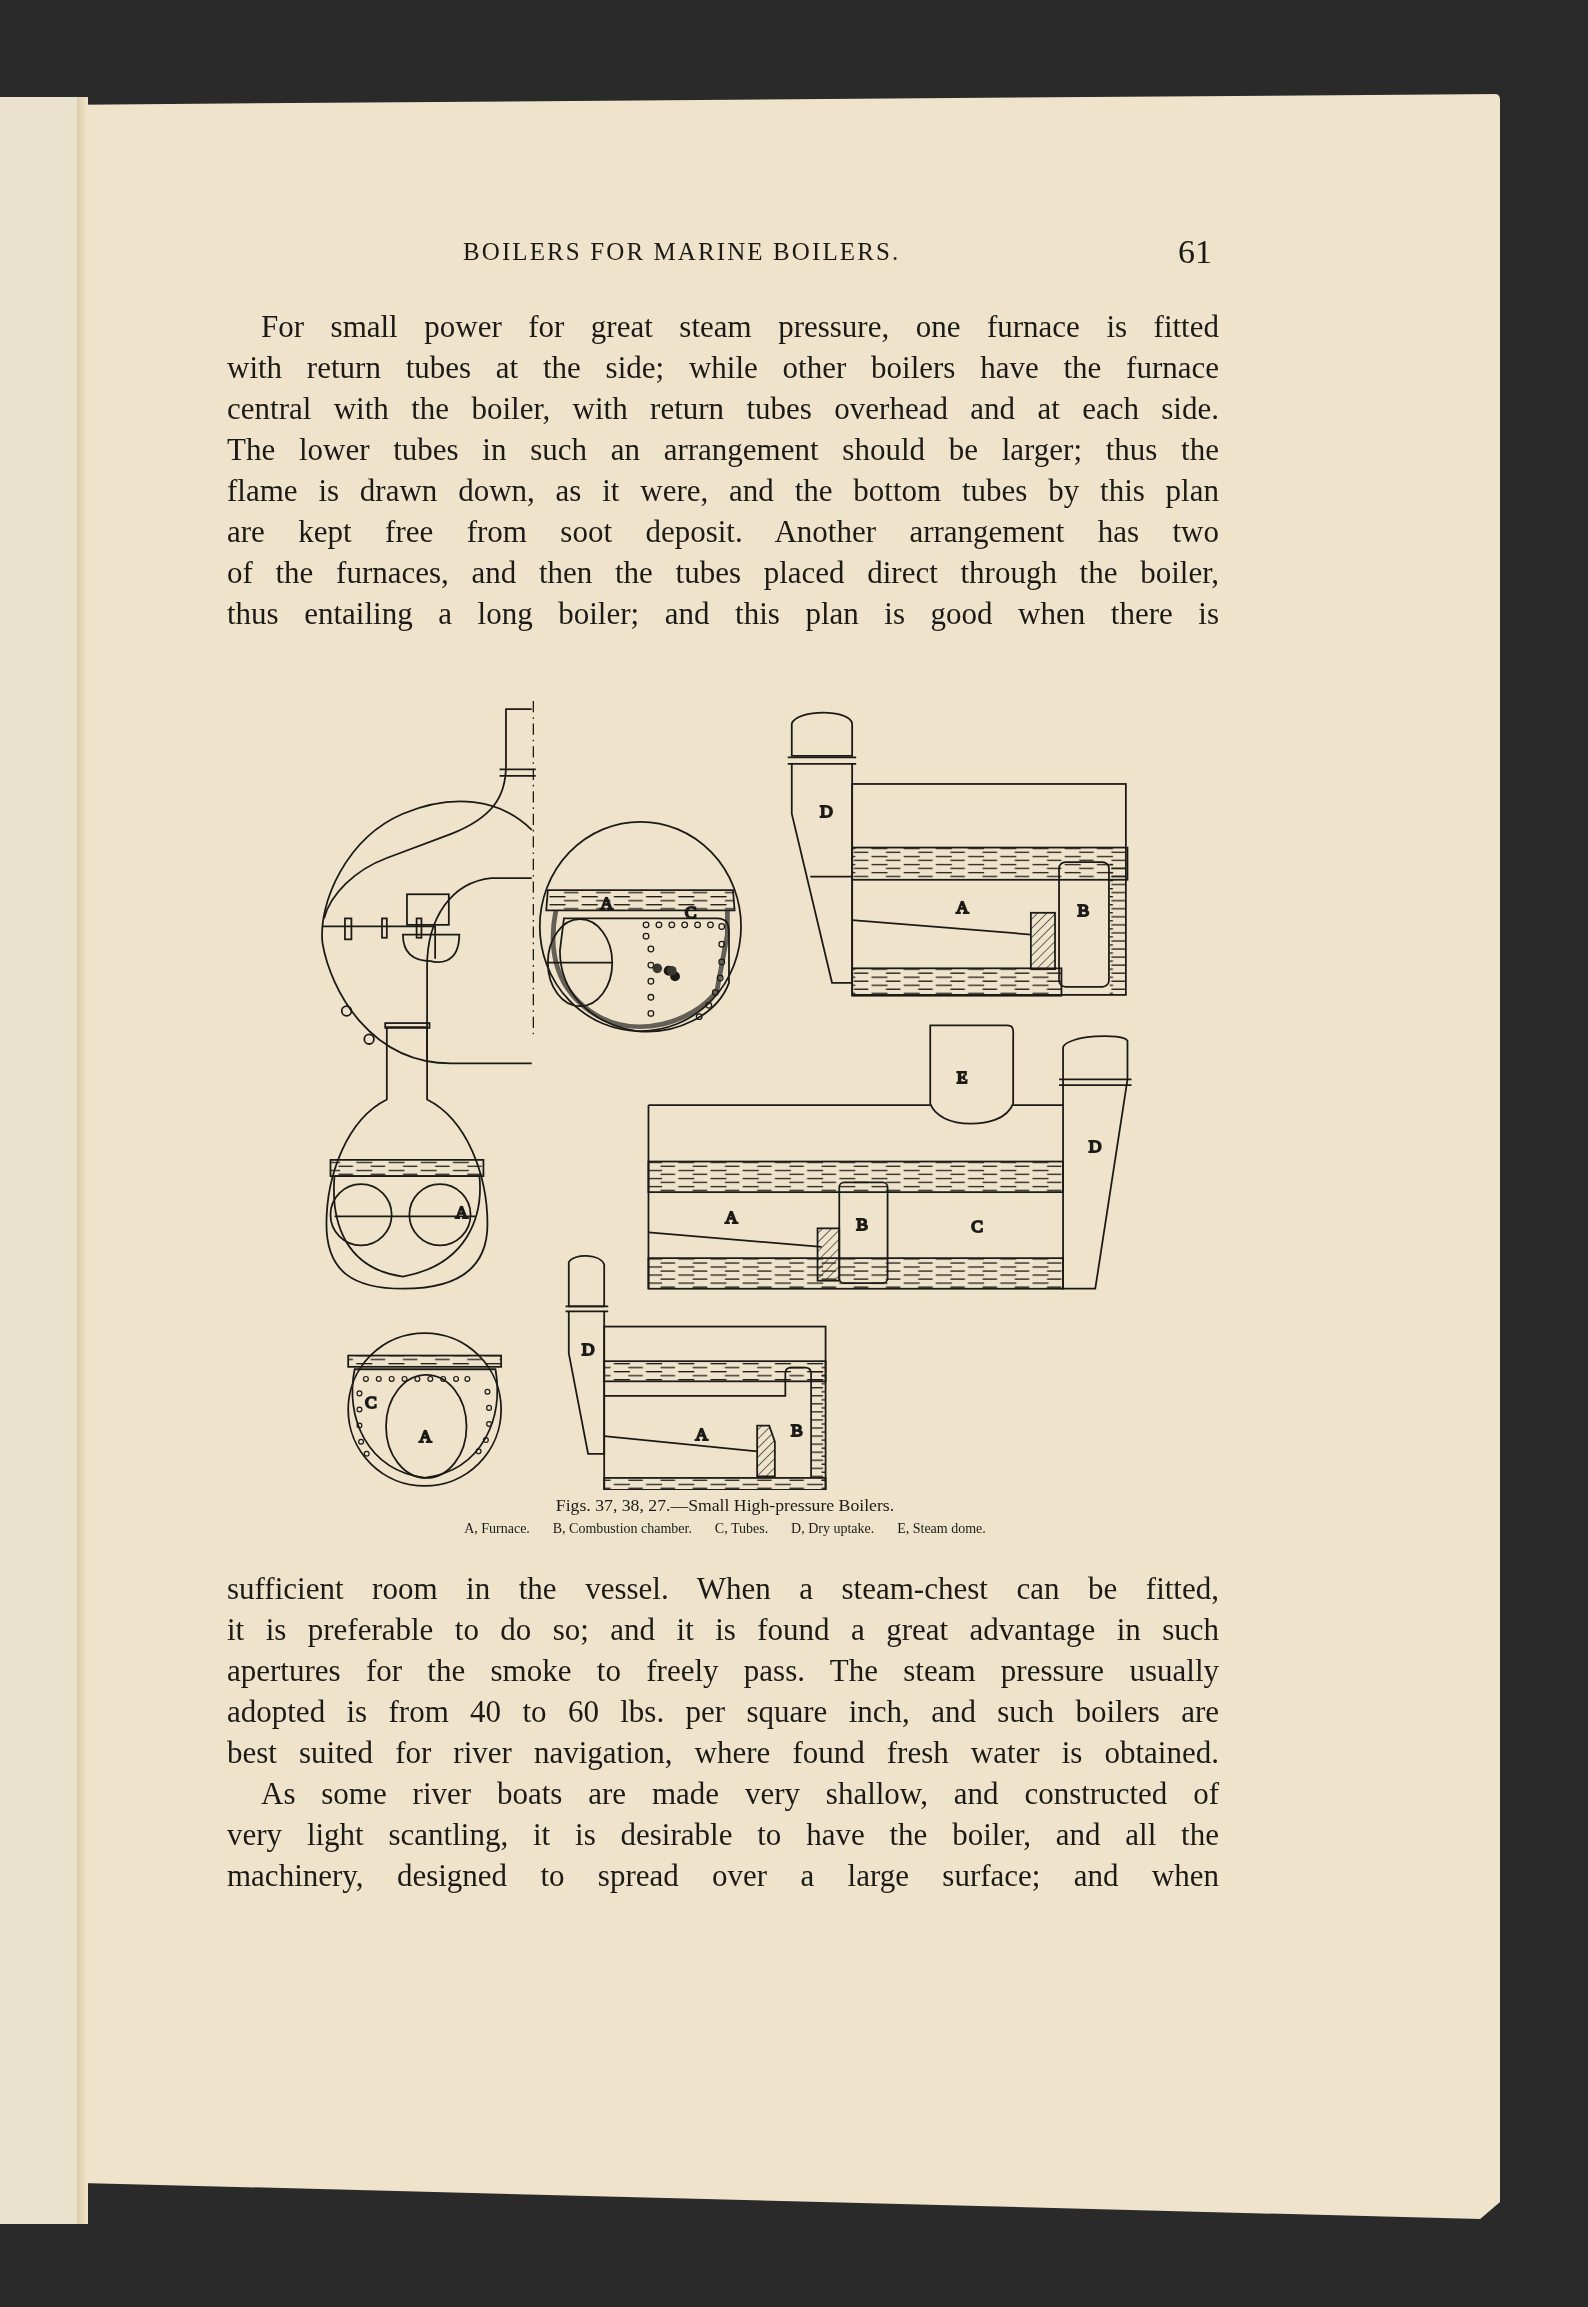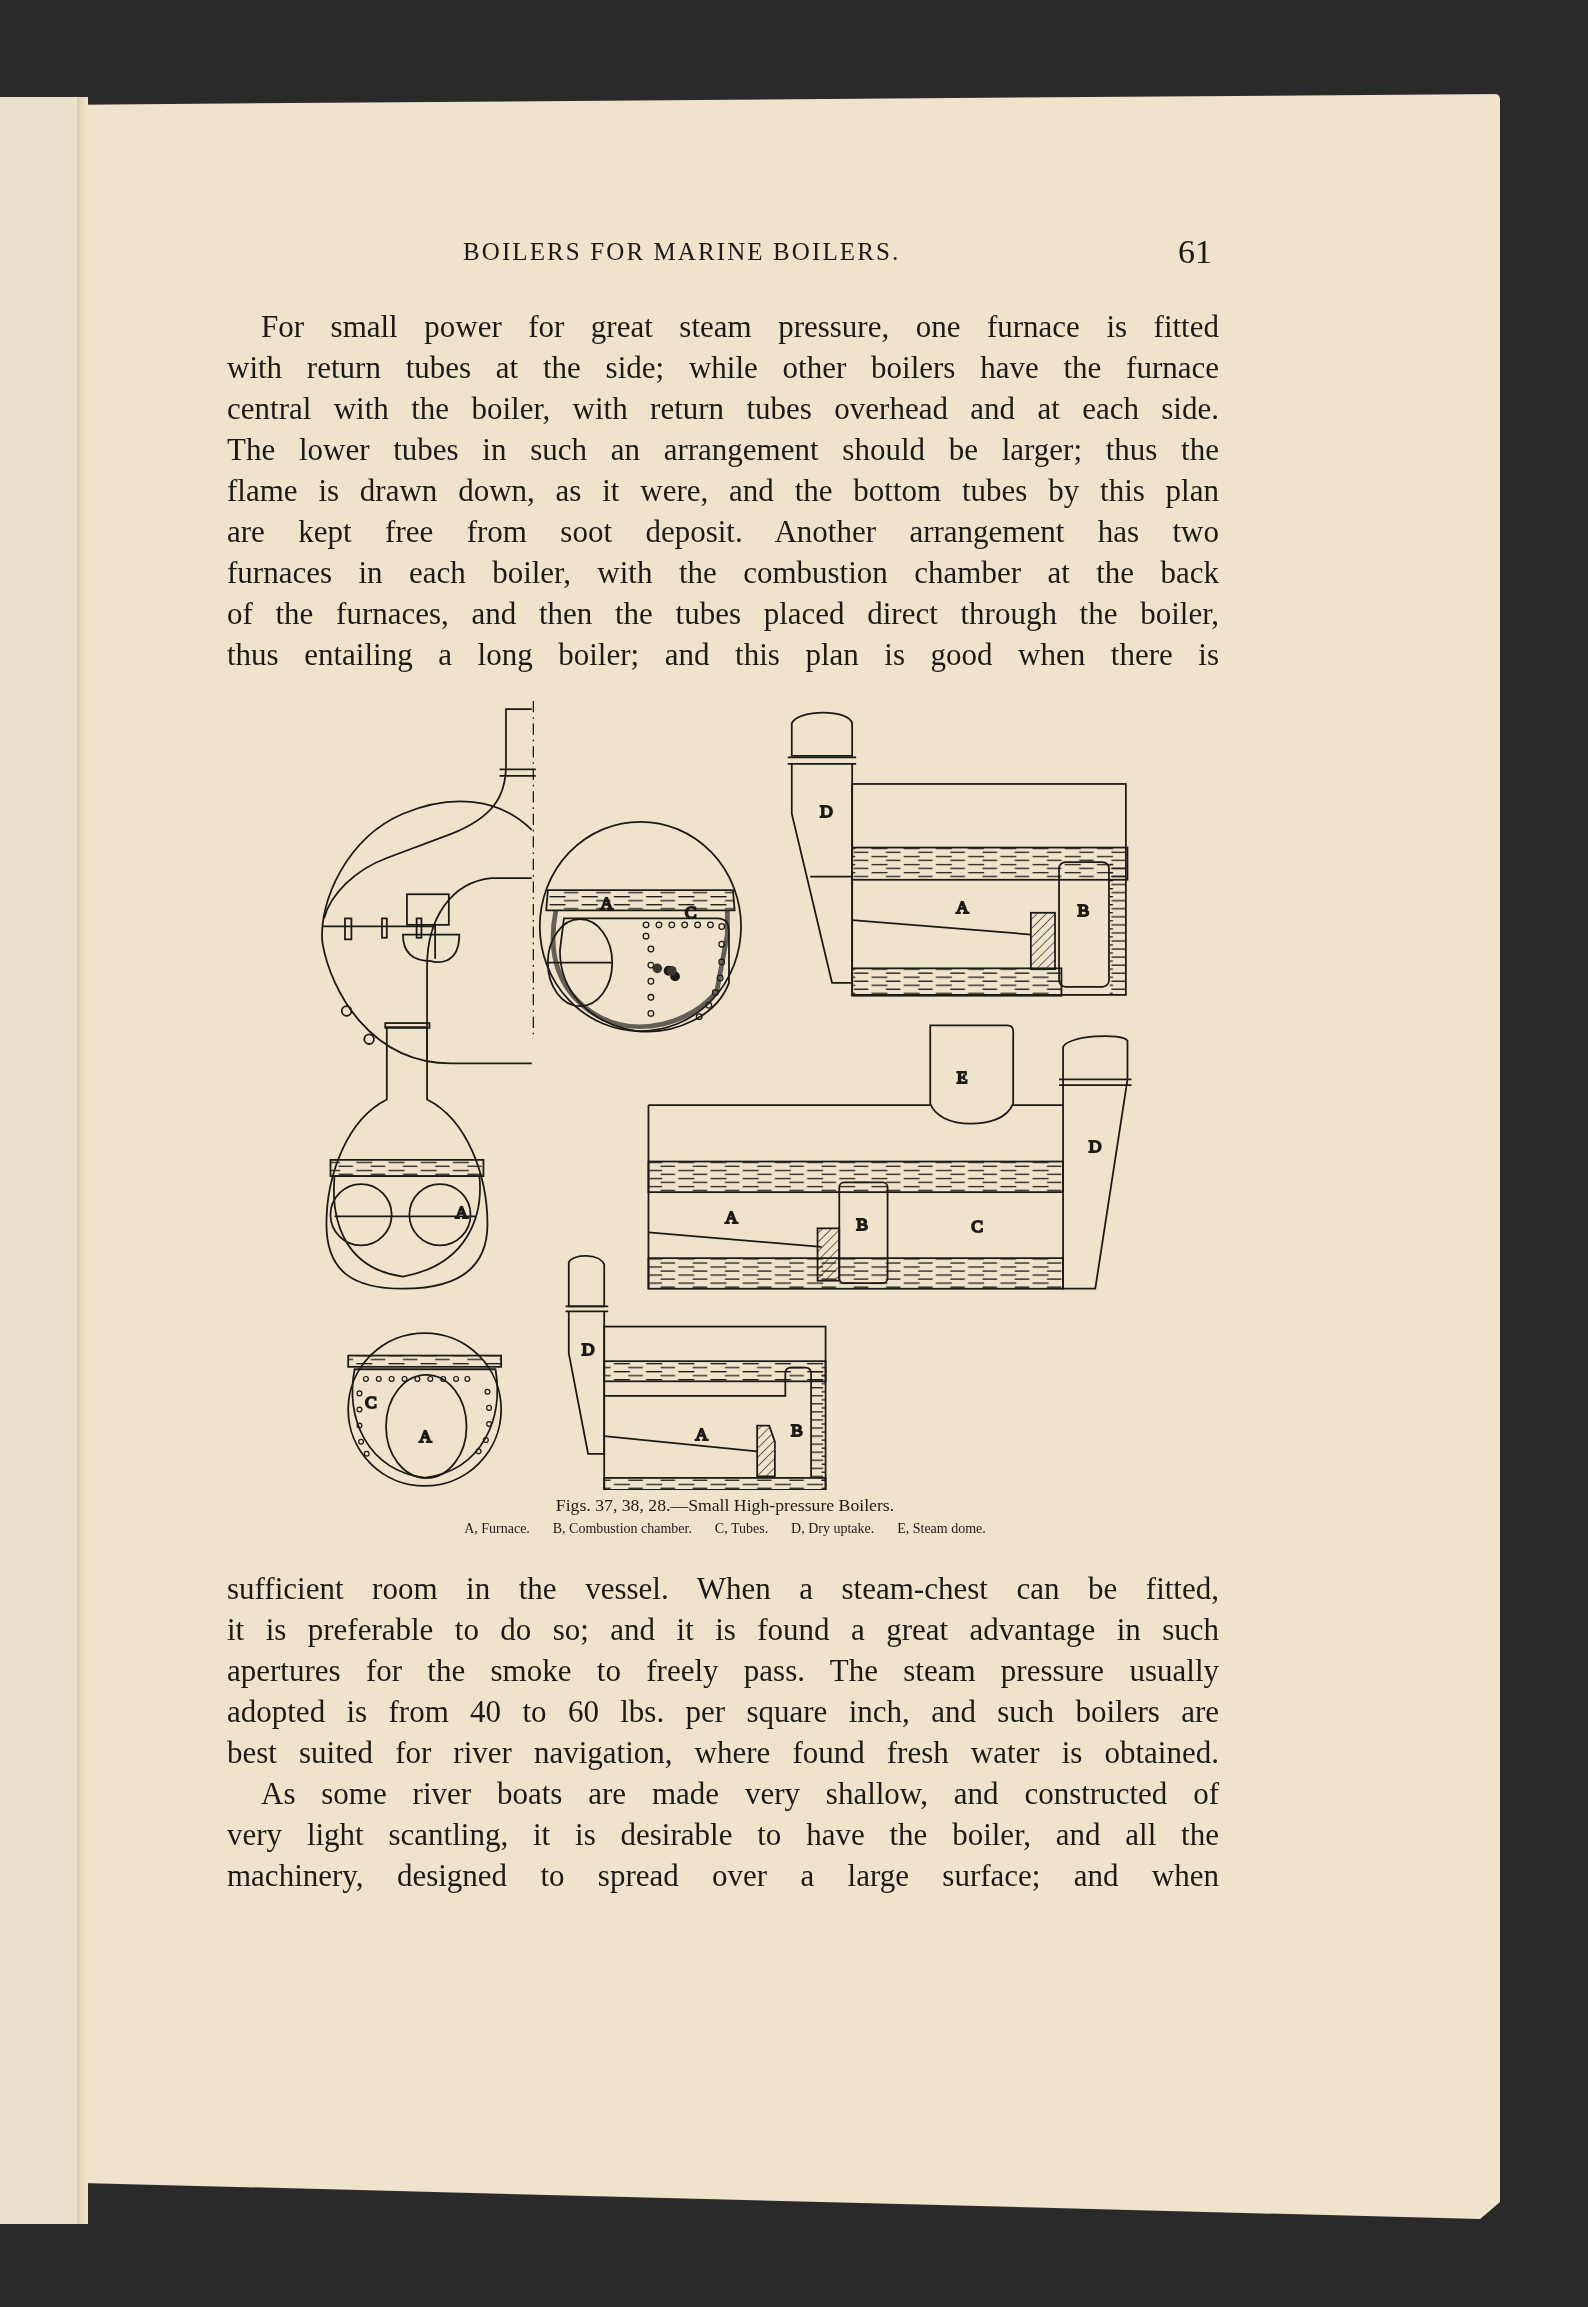--- a/index.html
+++ b/index.html
@@ -67,21 +67,20 @@
   <span class="page-number">61</span>
 </div>
 
 <div class="body-text" id="text-top">
   <span class="line indent" style="display: block; white-space: nowrap;"><span style="white-space: nowrap;">For small power for great steam pressure, one furnace is fitted</span></span>
   <span class="line" style="display: block; white-space: nowrap;"><span style="white-space: nowrap;">with return tubes at the side; while other boilers have the furnace</span></span>
   <span class="line" style="display: block; white-space: nowrap;"><span style="white-space: nowrap;">central with the boiler, with return tubes overhead and at each side.</span></span>
   <span class="line" style="display: block; white-space: nowrap;"><span style="white-space: nowrap;">The lower tubes in such an arrangement should be larger; thus the</span></span>
   <span class="line" style="display: block; white-space: nowrap;"><span style="white-space: nowrap;">flame is drawn down, as it were, and the bottom tubes by this plan</span></span>
   <span class="line" style="display: block; white-space: nowrap;"><span style="white-space: nowrap;">are kept free from soot deposit.  Another arrangement has two</span></span>
-  <span class="line" style="display: block; white-space: nowrap;"><span style="white-space: nowrap;">furnaces in each boiler, with the combustion chamber at the back</span></span>
   <span class="line" style="display: block; white-space: nowrap;"><span style="white-space: nowrap;">of the furnaces, and then the tubes placed direct through the boiler,</span></span>
   <span class="line" style="display: block; white-space: nowrap;"><span style="white-space: nowrap;">thus entailing a long boiler; and this plan is good when there is</span></span>
 </div>
 
 <div class="figure">
   <svg viewBox="380 860 1060 990" xmlns="http://www.w3.org/2000/svg" fill="none" stroke="#1c1a17" stroke-width="2.2">
     <defs>
       <pattern id="water" width="40" height="10" patternUnits="userSpaceOnUse">
         <line x1="2" y1="3" x2="22" y2="3" stroke="#1c1a17" stroke-width="1.6"></line>
         <line x1="20" y1="8" x2="38" y2="8" stroke="#1c1a17" stroke-width="1.6"></line>
@@ -235,21 +234,21 @@
       <rect x="750" y="1835" width="275" height="15" fill="url(#water)"></rect>
       <path d="M750 1783 L 940 1802"></path>
       <path d="M940 1770 L 955 1770 L 962 1790 L 962 1833 L 940 1833 Z" fill="url(#hatch)"></path>
     </g>
     <text x="722" y="1682">D</text>
     <text x="863" y="1788">A</text>
     <text x="982" y="1783">B</text>
   </svg>
 </div>
 
-<div class="caption" id="caption-title">Figs. 37, 38, 28.—Small High-pressure Boilers.</div>
+<div class="caption" id="caption-title">Figs. 37, 38, 27.—Small High-pressure Boilers.</div>
 <div class="caption" id="caption-legend">
   <span class="legend-item"><span class="sc">A,</span> <span>Furnace.</span></span>
   <span class="legend-item"><span class="sc">B,</span> <span>Combustion chamber.</span></span>
   <span class="legend-item"><span class="sc">C,</span> <span>Tubes.</span></span>
   <span class="legend-item"><span class="sc">D,</span> <span>Dry uptake.</span></span>
   <span class="legend-item"><span class="sc">E,</span> <span>Steam dome.</span></span>
 </div>
 
 <div class="body-text" id="text-bottom">
   <span class="line" style="display: block; white-space: nowrap;"><span style="white-space: nowrap;">sufficient room in the vessel.  When a steam-chest can be fitted,</span></span>

